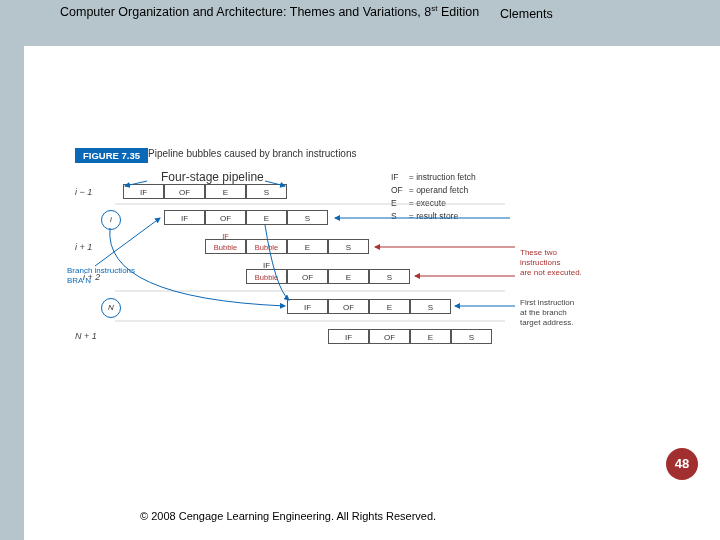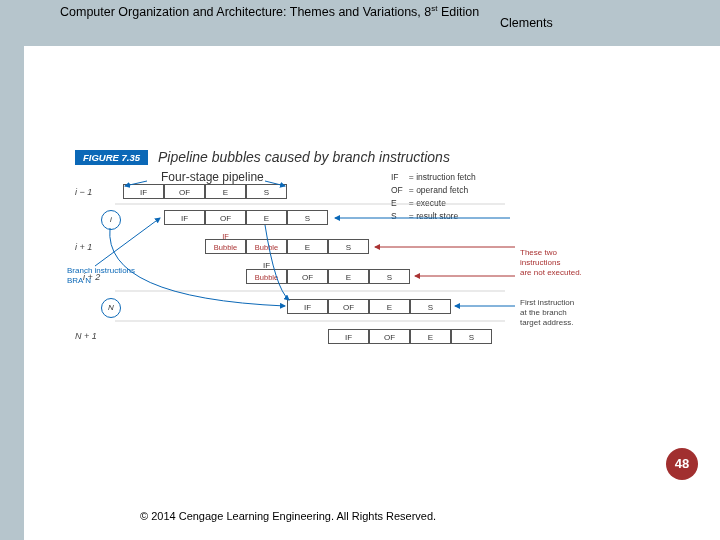--- a/index.html
+++ b/index.html
@@ -25,51 +25,49 @@
   }
   .header-text {
     position: absolute;
     left: 60px; top: 4px;
     font-size: 12.5px;
     color: #000;
   }
   .header-text sup { font-size: 8px; text-align: center; }
   .header-author {
     position: absolute;
-    left: 500px; top: 16px;
+    left: 500px; top: 7px;
     font-size: 12.5px;
     color: #000;
   }
   .figure-area {
     position: absolute;
     left: 75px; top: 148px;
     width: 570px; height: 230px;
     background: #fff;
     font-size: 9px;
     color: #333;
   }
   .fig-banner {
     position: absolute;
     left: 0; top: 0;
     height: 17px;
     display: flex;
-    align-items: flex-end;
-    font-style: italic;
+    align-items: flex-start;
   }
   .fig-tag {
     background: #0b68b7;
     color: #fff;
     font-weight: bold;
     font-size: 9.5px;
     padding: 2px 8px;
   }
   .fig-caption {
-    font-size: 14px;
-    color: #333;
-    margin-left: 10px;
+    font-size: 10px;
+    color: #333;
   }
   .four-stage {
     position: absolute;
     left: 86px; top: 22px;
     font-size: 12px;
   }
   .legend {
     position: absolute;
     left: 312px; top: 22px;
     font-size: 8.5px;
@@ -288,13 +286,13 @@
   </div>
   <div class="note note-red" style="left:445px;top:100px">
     <div>These two</div>
     <div>instructions</div>
     <div>are not executed.</div>
   </div>
 
 </div>
 
 <div class="page-badge">48</div>
-<div class="footer-text">© 2014 Cengage Learning Engineering. All Rights Reserved.</div>
+<div class="footer-text">© 2008 Cengage Learning Engineering. All Rights Reserved.</div>
 
 </body></html>

